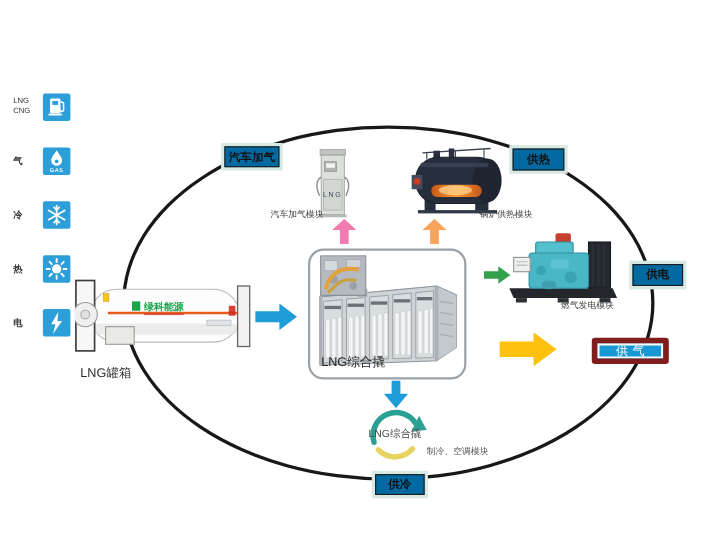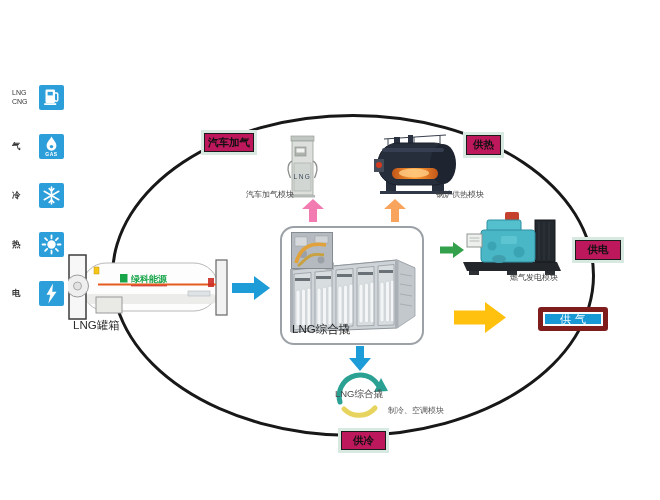--- a/index.html
+++ b/index.html
@@ -9,34 +9,34 @@
   
   #orbit{left:111px;top:114px;width:484px;height:323px;border:3px solid #181818;
          border-radius:50%;box-sizing:border-box;}
   
   .side-row{display:flex;align-items:center;gap:7px;}
   .side-label{width:20px;font-size:8.5px;line-height:1.25;color:#333;white-space:pre-line;
               text-align:left;font-weight:bold;}
   .side-icon{width:25px;height:25px;background:#2C9ED9;border-radius:2px;display:flex;
              align-items:center;justify-content:center;flex:0 0 auto;}
   
-  .node-box{background:#be185d;border:1px solid #1c1c1c;box-shadow:0 0 0 3px #d7e9e0;
+  .node-box{background:#0369a1;border:1px solid #1c1c1c;box-shadow:0 0 0 3px #d7e9e0;
             display:flex;align-items:center;justify-content:center;font-weight:bold;
             font-size:10.5px;color:#111;box-sizing:border-box;}
   
   #gas-btn{background:#1899d6;border:5px solid #7f1d1d;box-shadow:inset 0 0 0 2px #fff;
            border-radius:3px;color:#fff;font-weight:normal;font-size:11px;letter-spacing:4px;
            display:flex;align-items:center;justify-content:center;box-sizing:border-box;
            text-indent:4px;}
   
   #skid-box{left:280px;top:226px;width:144px;height:119px;background:#fff;
             border:2px solid #9ba1a6;border-radius:14px;box-sizing:border-box;}
   #skid-label{left:292px;top:322px;font-size:11.5px;color:#222;font-weight:normal;}
   .mod-label{font-size:8px;color:#3f3f3f;white-space:nowrap;}
-  #tank-label{left:73px;top:318px;font-size:11.5px;color:#2b2b2b;}
+  #tank-label{left:73px;top:332px;font-size:11.5px;color:#2b2b2b;}
   #cold-text{left:330px;top:388px;width:58px;text-align:center;font-size:9.5px;color:#4a4a4a;}
 </style>
 </head>
 <body>
 
 <div id="stage">
 
   <div id="orbit" class="abs"></div>
 
   <div class="abs side-row" style="left:12px;top:85px;">
@@ -270,21 +270,21 @@
     <path d="M 9,36 A 21,21 0 0 1 47,19" stroke="#2aa193" stroke-width="5" fill="none" stroke-linecap="round"></path>
     <polygon points="57,25 43,26 50,12" fill="#2aa193"></polygon>
     <path d="M 13,43 A 21,21 0 0 0 44,42" stroke="#e3cf4e" stroke-width="5" fill="none" stroke-linecap="round" opacity="0.9"></path>
   </svg>
   <div id="cold-text" class="abs">LNG综合撬</div>
   <div class="abs mod-label" style="left:388px;top:405px;color:#555;">制冷、空调模块</div>
 
   <div class="abs node-box" style="left:204px;top:133px;width:50px;height:19px;">
     <span>汽车加气</span>
   </div>
-  <div class="abs node-box" style="left:466px;top:135px;width:35px;height:20px;">
+  <div class="abs node-box" style="left:466px;top:135px;width:47px;height:20px;">
     <span>供热</span>
   </div>
   <div class="abs node-box" style="left:575px;top:240px;width:46px;height:20px;">
     <span>供电</span>
   </div>
   <div class="abs node-box" style="left:341px;top:431px;width:45px;height:19px;">
     <span>供冷</span>
   </div>
   <div id="gas-btn" class="abs" style="left:538px;top:307px;width:70px;height:24px;">
     <span>供气</span>

